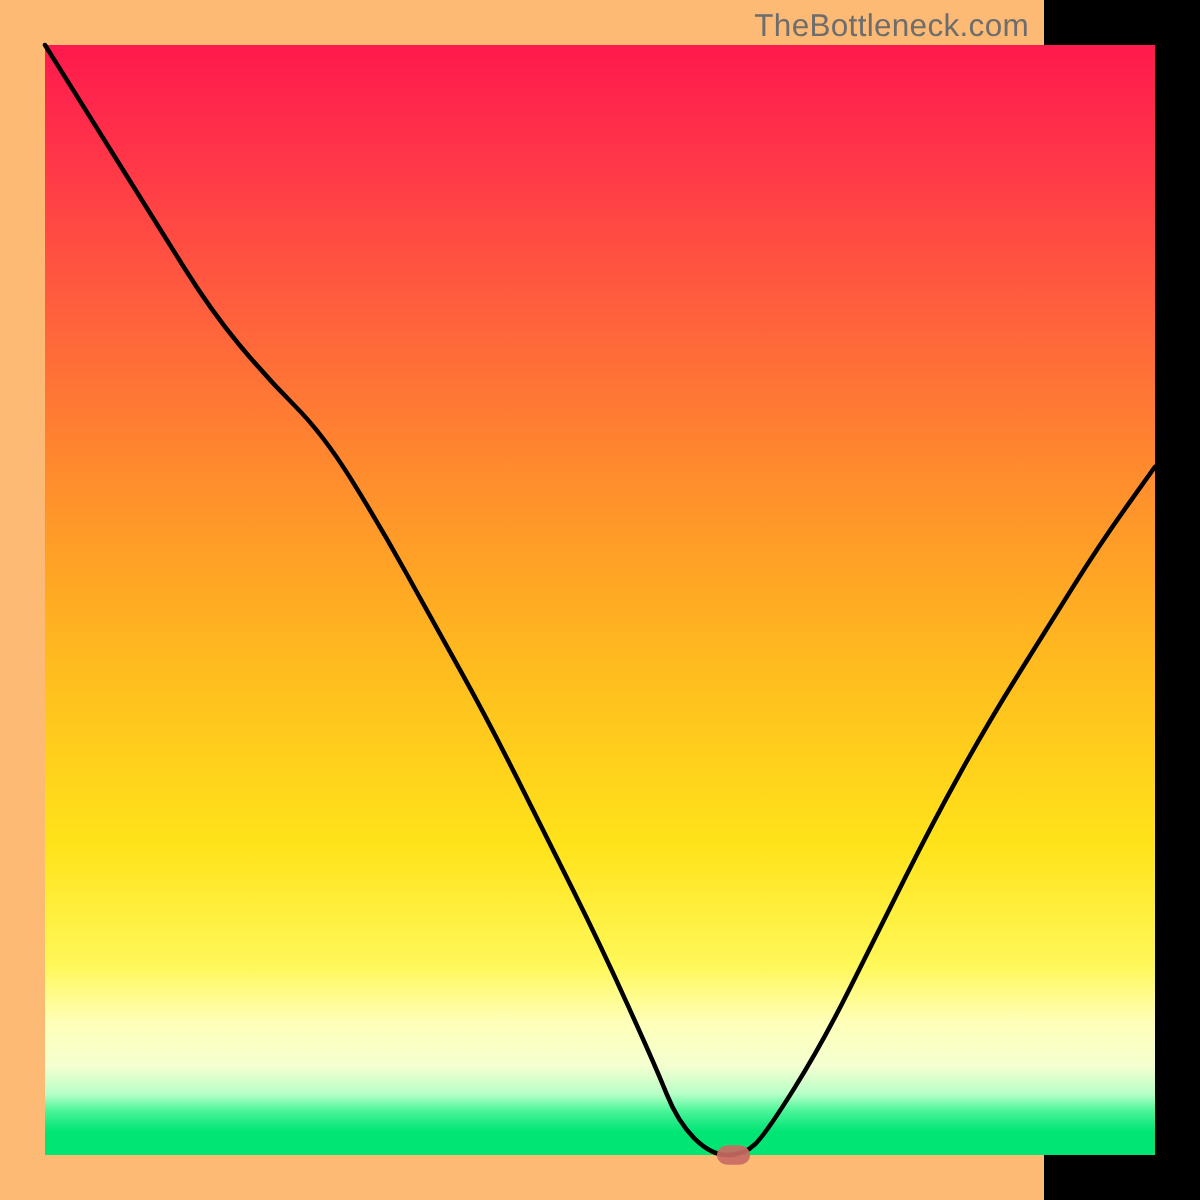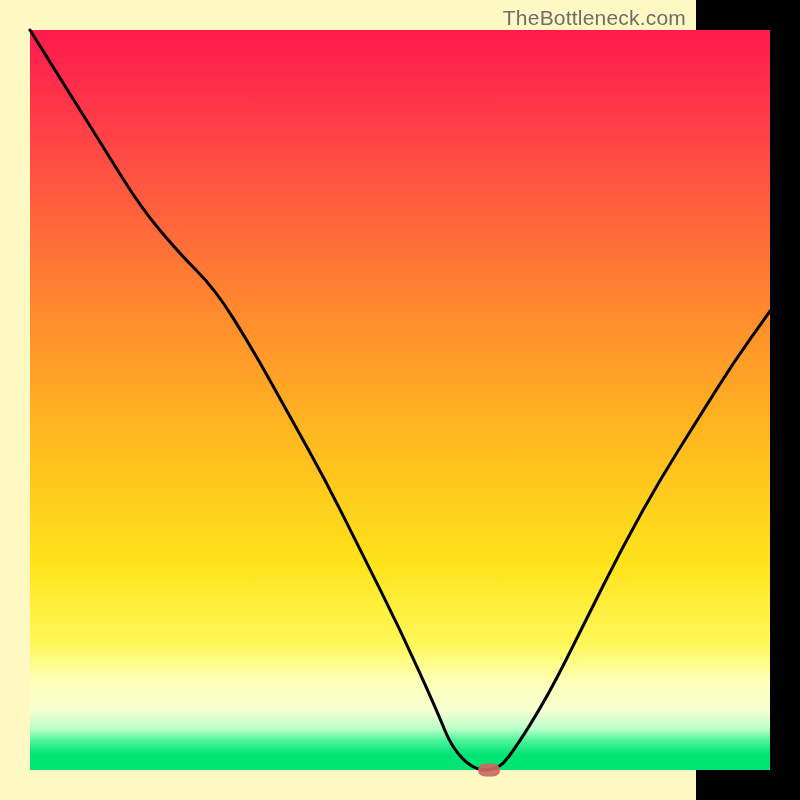--- a/index.html
+++ b/index.html
@@ -8,21 +8,21 @@
     width: 800px;
     height: 800px;
     background: #000;
     overflow: hidden;
     font-family: Arial, Helvetica, sans-serif;
   }
   .frame {
     position: relative;
     width: 696px;
     height: 800px;
-    background: #fef9c3;
+    background: #fdba74;
   }
   .plot {
     position: absolute;
     left: 30px;
     top: 30px;
     width: 740px;
     height: 740px;
     
     background: linear-gradient(
       to bottom,

